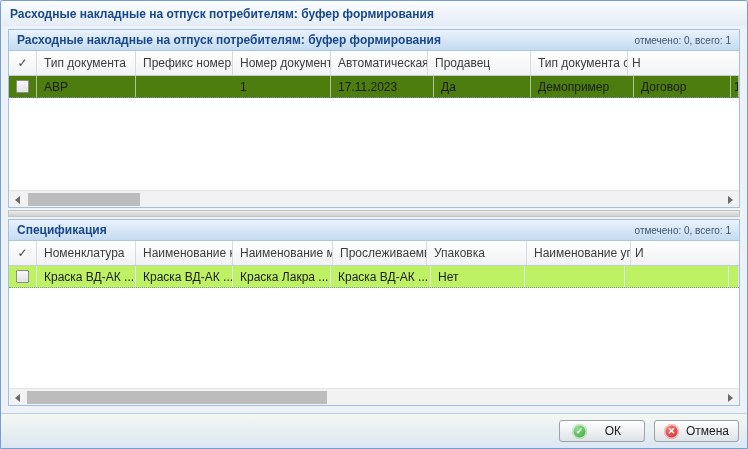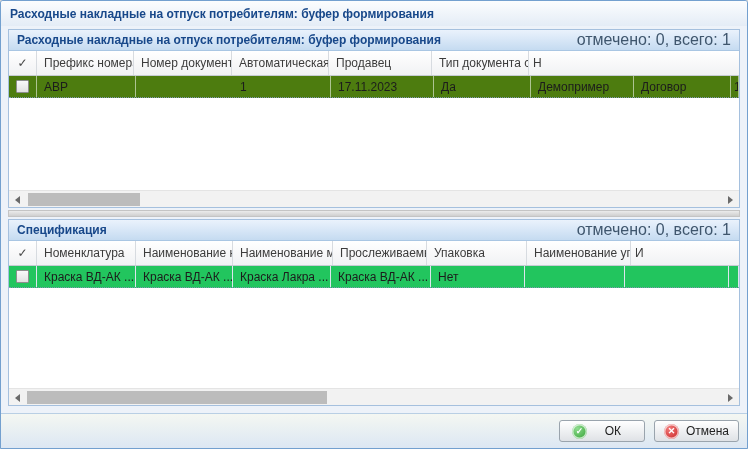--- a/index.html
+++ b/index.html
@@ -27,40 +27,40 @@
   .content { padding:3px 7px 0 7px; }
 
   .panel { border:1px solid #a5c0de; background:#fff; }
   .panel-header {
     height:21px; display:flex; align-items:center; justify-content:space-between;
     padding:0 8px;
     background:linear-gradient(#eaf2fc,#c5dbf1);
     border-bottom:1px solid #a9c6e3;
   }
   .panel-header .pt { font-weight:bold; font-size:12px; color:#18488a; white-space:nowrap; }
-  .panel-header .pc { font-size:16px; color:#3f566d; white-space:nowrap; }
+  .panel-header .pc { font-size:10px; color:#3f566d; white-space:nowrap; }
 
   .grid-header { display:flex; height:25px; background:linear-gradient(#ffffff,#f1f2f4); border-bottom:1px solid #c6ccd3; }
   .gh-cell {
     display:flex; align-items:center; padding:0 7px; font-size:12px; color:#3c3c3c;
     border-right:1px solid #d7dbe0; white-space:nowrap; overflow:hidden; flex-shrink:0;
   }
   .gh-check { justify-content:center; padding:0; color:#4a4a4a; font-size:12px; }
   .gh-last { flex:1 1 auto; border-right:none; padding:0 4px; }
 
   .grid-row { display:flex; height:22px; border-bottom:1px dotted #7d96b2; }
   .gr-cell {
     display:flex; align-items:center; padding:0 7px; font-size:12px; color:#1c1c1c;
     white-space:nowrap; overflow:hidden; flex-shrink:0;
   }
   .gr-check { justify-content:center; padding:0; }
   .gr-last { flex:1 1 auto; padding:0 3px; }
   .docs-grid .grid-row { background:#4d7c0f; }
   .docs-grid .gr-cell { border-right:1px solid rgba(255,255,255,.55); }
-  .spec-grid .grid-row { background:#22c55e; }
+  .spec-grid .grid-row { background:#bef264; }
   .spec-grid .gr-cell { border-right:1px solid #dde5ee; }
   .sel-cell { background:#b5cfec;margin-top:40px; }
 
   .checkbox {
     width:13px; height:13px; border:1px solid #8e8e8e; border-radius:1px;
     background:linear-gradient(#f9f9f9,#e1e1e1);
   }
   .grid-empty { background:#fff; }
   .empty-docs { height:92px; }
   .empty-spec { height:100px; }
@@ -119,20 +119,21 @@
 
   <div class="content">
 
     <div class="panel docs-grid">
       <div class="panel-header">
         <span class="pt">Расходные накладные на отпуск потребителям: буфер формирования</span>
         <span class="pc">отмечено: 0, всего: 1</span>
       </div>
       <div class="grid-header">
         <div class="gh-cell gh-check dc0">✓</div>
+        <div class="gh-cell dc1">Тип документа</div>
         <div class="gh-cell dc2">Префикс номера д</div>
         <div class="gh-cell dc3">Номер документа.</div>
         <div class="gh-cell dc5">Автоматическая ус</div>
         <div class="gh-cell dc6">Продавец</div>
         <div class="gh-cell dc7">Тип документа счё</div>
         <div class="gh-cell gh-last">Н</div>
       </div>
       <div class="grid-row">
         <div class="gr-cell gr-check dc0">
           <div class="checkbox"></div>

